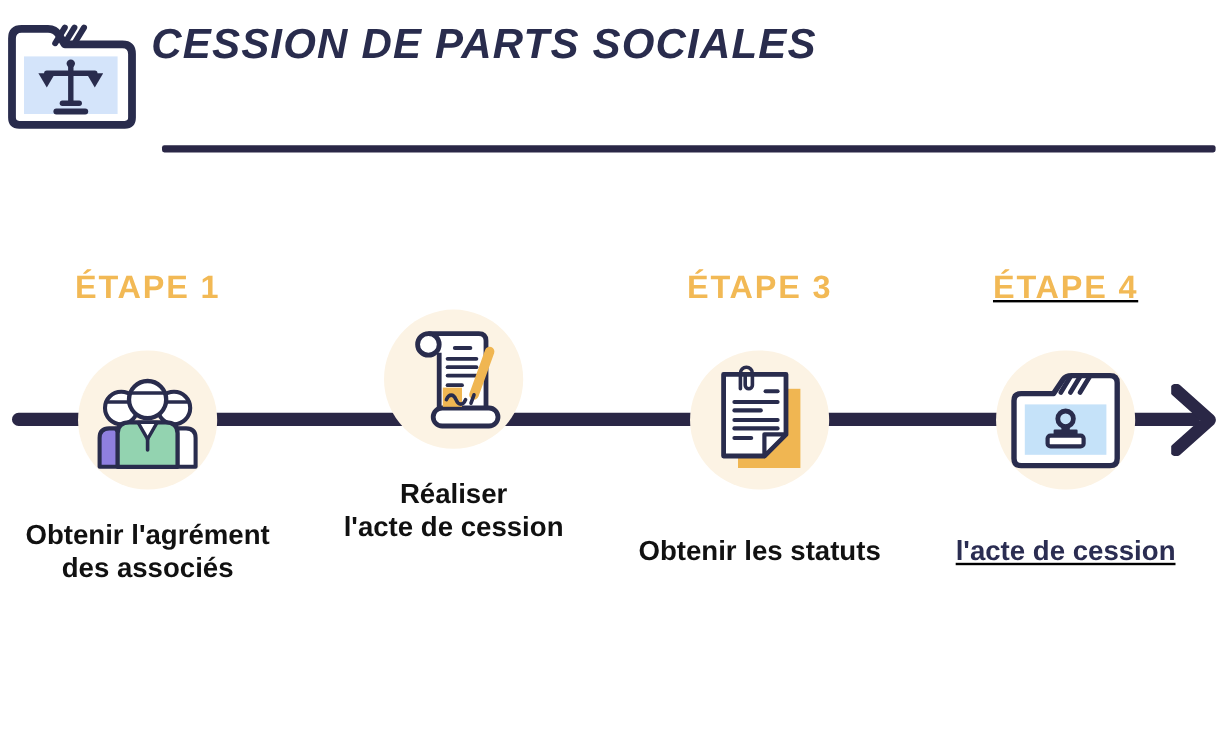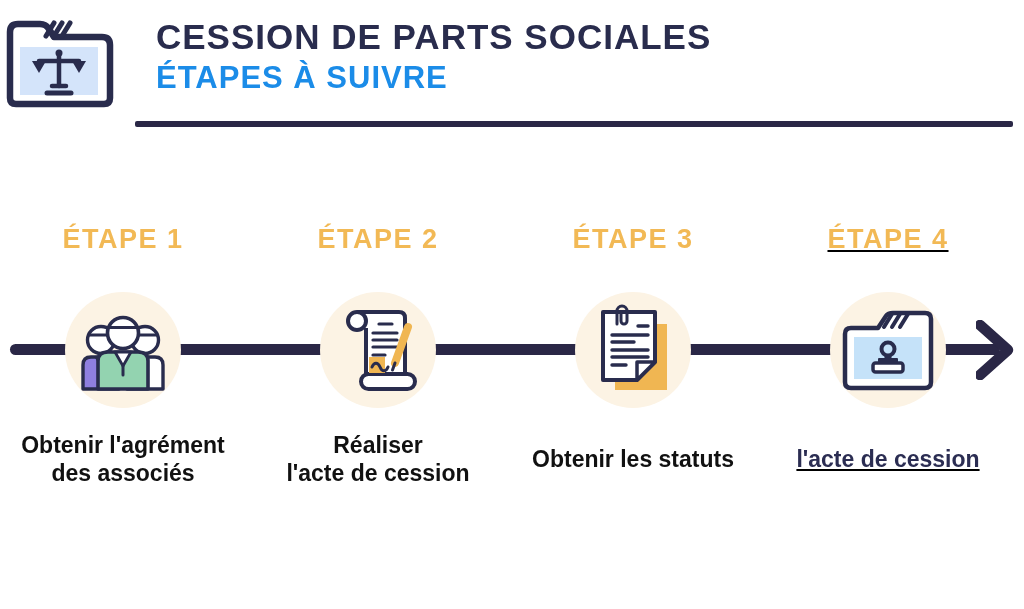--- a/index.html
+++ b/index.html
@@ -1,21 +1,21 @@
 <!DOCTYPE html>
 <html><head>
 <meta charset="utf-8">
 <style>
   html,body{margin:0;padding:0;background:#fff;}
   .canvas{position:relative;width:1024px;height:609px;background:#ffffff;
     font-family:"Liberation Sans",sans-serif;overflow:hidden;}
 
   
   .logo{position:absolute;left:4px;top:6px;width:112px;height:102px;}
-  .titles{position:absolute;left:156px;top:16px;}
+  .titles{position:absolute;left:126px;top:16px;font-style:italic;}
   .title{margin:0;font-size:35px;line-height:42px;font-weight:bold;
     letter-spacing:1px;color:#292c4d;}
   .subtitle{margin:2px 0 0 0;font-size:31px;line-height:36px;font-weight:bold;
     letter-spacing:1px;color:#1b8ce8;}
   .rule{position:absolute;left:135px;top:121px;width:878px;height:6px;
     background:#2a2746;border-radius:2px;}
 
   
   .tl-line{position:absolute;left:10px;top:344px;width:990px;height:11px;
     background:#2a2746;border-radius:6px;z-index:1;}
@@ -48,21 +48,20 @@
         <path d="M43,87 H67" stroke-width="5"></path>
       </g>
       <circle cx="55" cy="47" r="3.5" fill="#292c4d"></circle>
       <path d="M28,55 L35,67 L42,55 Z" fill="#292c4d"></path>
       <path d="M68,55 L75,67 L82,55 Z" fill="#292c4d"></path>
     </svg>
   </div>
 
   <div class="titles">
     <h1 class="title">CESSION DE PARTS SOCIALES</h1>
-    <h2 class="subtitle">ÉTAPES À SUIVRE</h2>
   </div>
   <div class="rule"></div>
 
   <div class="tl-line"></div>
   <svg class="tl-arrow" width="40" height="60" viewBox="0 0 40 60">
     <polyline points="4,5 32,30 4,55" fill="none" stroke="#2a2746" stroke-width="10.5" stroke-linecap="round" stroke-linejoin="round"></polyline>
   </svg>
 
   <div class="step step-1">
     <div class="step-label">ÉTAPE 1</div>
@@ -84,21 +83,20 @@
         </g>
       </svg>
     </div>
     <div class="step-title">
       <span>Obtenir l'agrément</span>
       <span>des associés</span>
     </div>
   </div>
 
   <div class="step step-2">
-    <div class="step-label">ÉTAPE 2</div>
     <div class="step-circle">
       <svg width="100" height="100" viewBox="0 0 100 100">
         <path d="M29,12 H71 Q77,12 77,18 V78 H38 V28" fill="#ffffff" stroke="#292c4d" stroke-width="4" stroke-linejoin="round"></path>
         <rect x="33" y="74" width="54" height="15" rx="7.5" fill="#ffffff" stroke="#292c4d" stroke-width="4"></rect>
         <circle cx="29" cy="21" r="9" fill="#ffffff" stroke="#292c4d" stroke-width="4"></circle>
         <g stroke="#292c4d" stroke-width="3.2" stroke-linecap="round">
           <path d="M51,24 H64"></path>
             <path d="M45,33 H69"></path>
             <path d="M45,40 H69"></path>
           <path d="M45,47 H69"></path>

